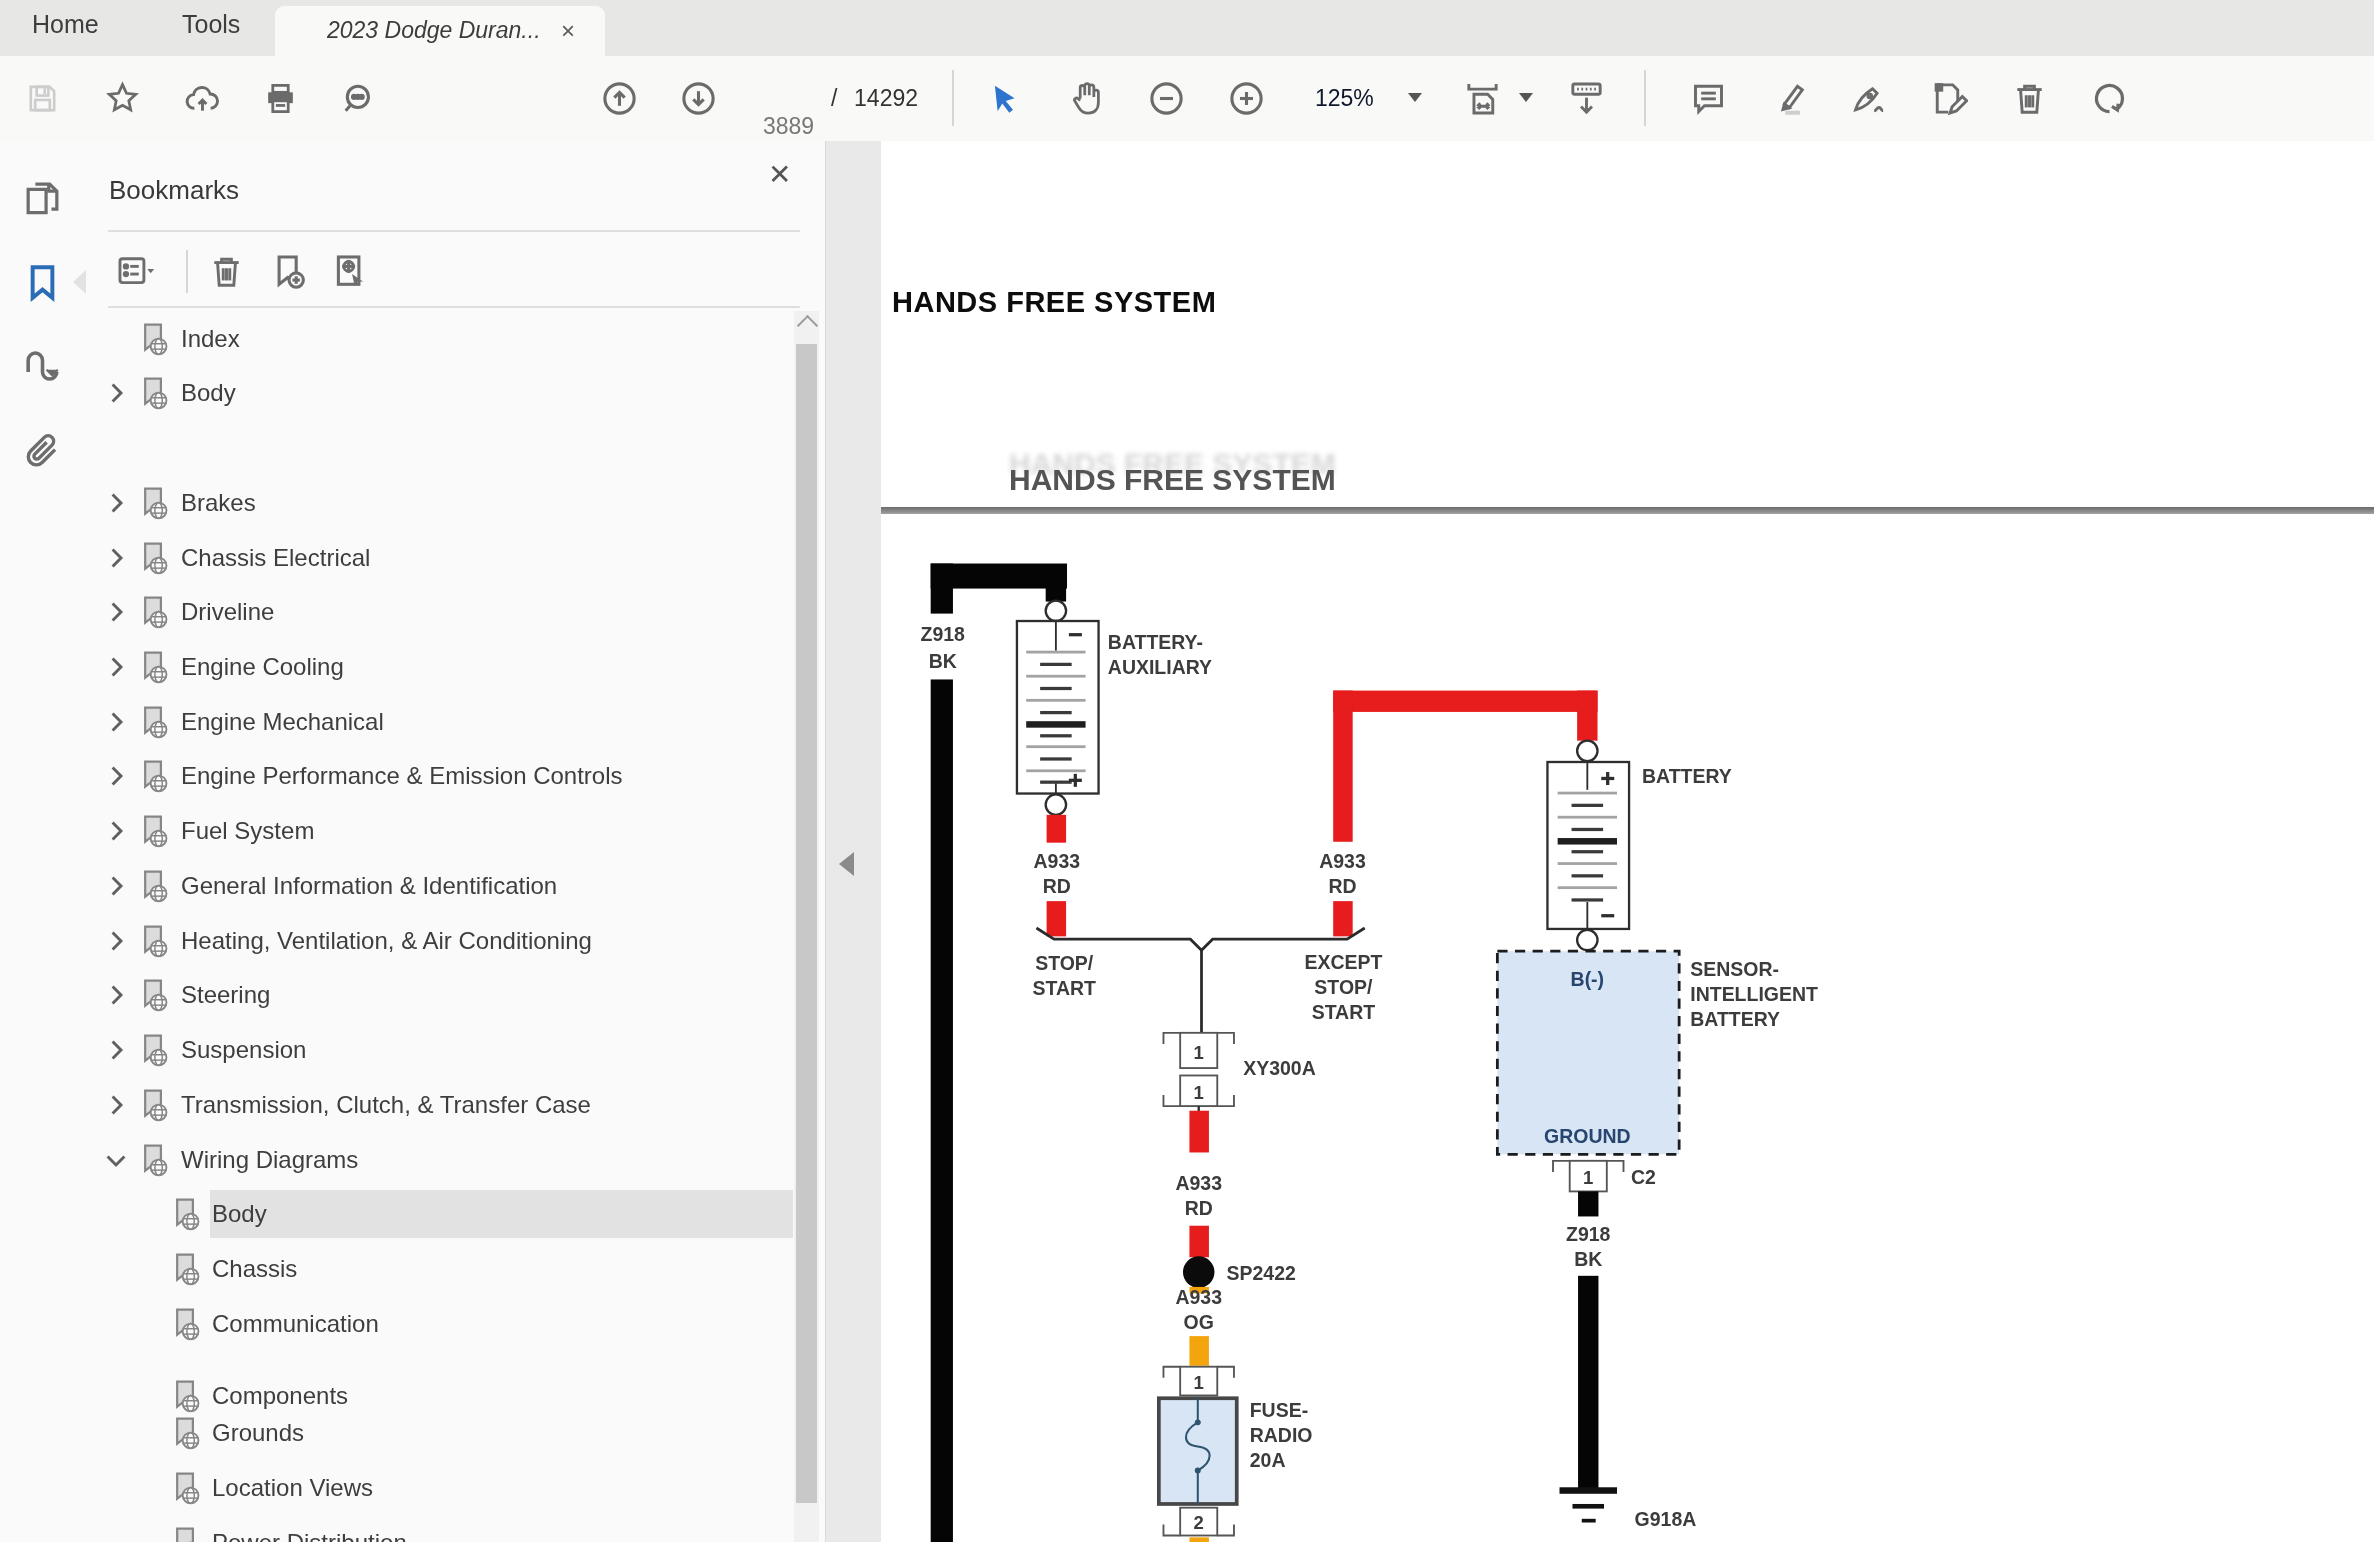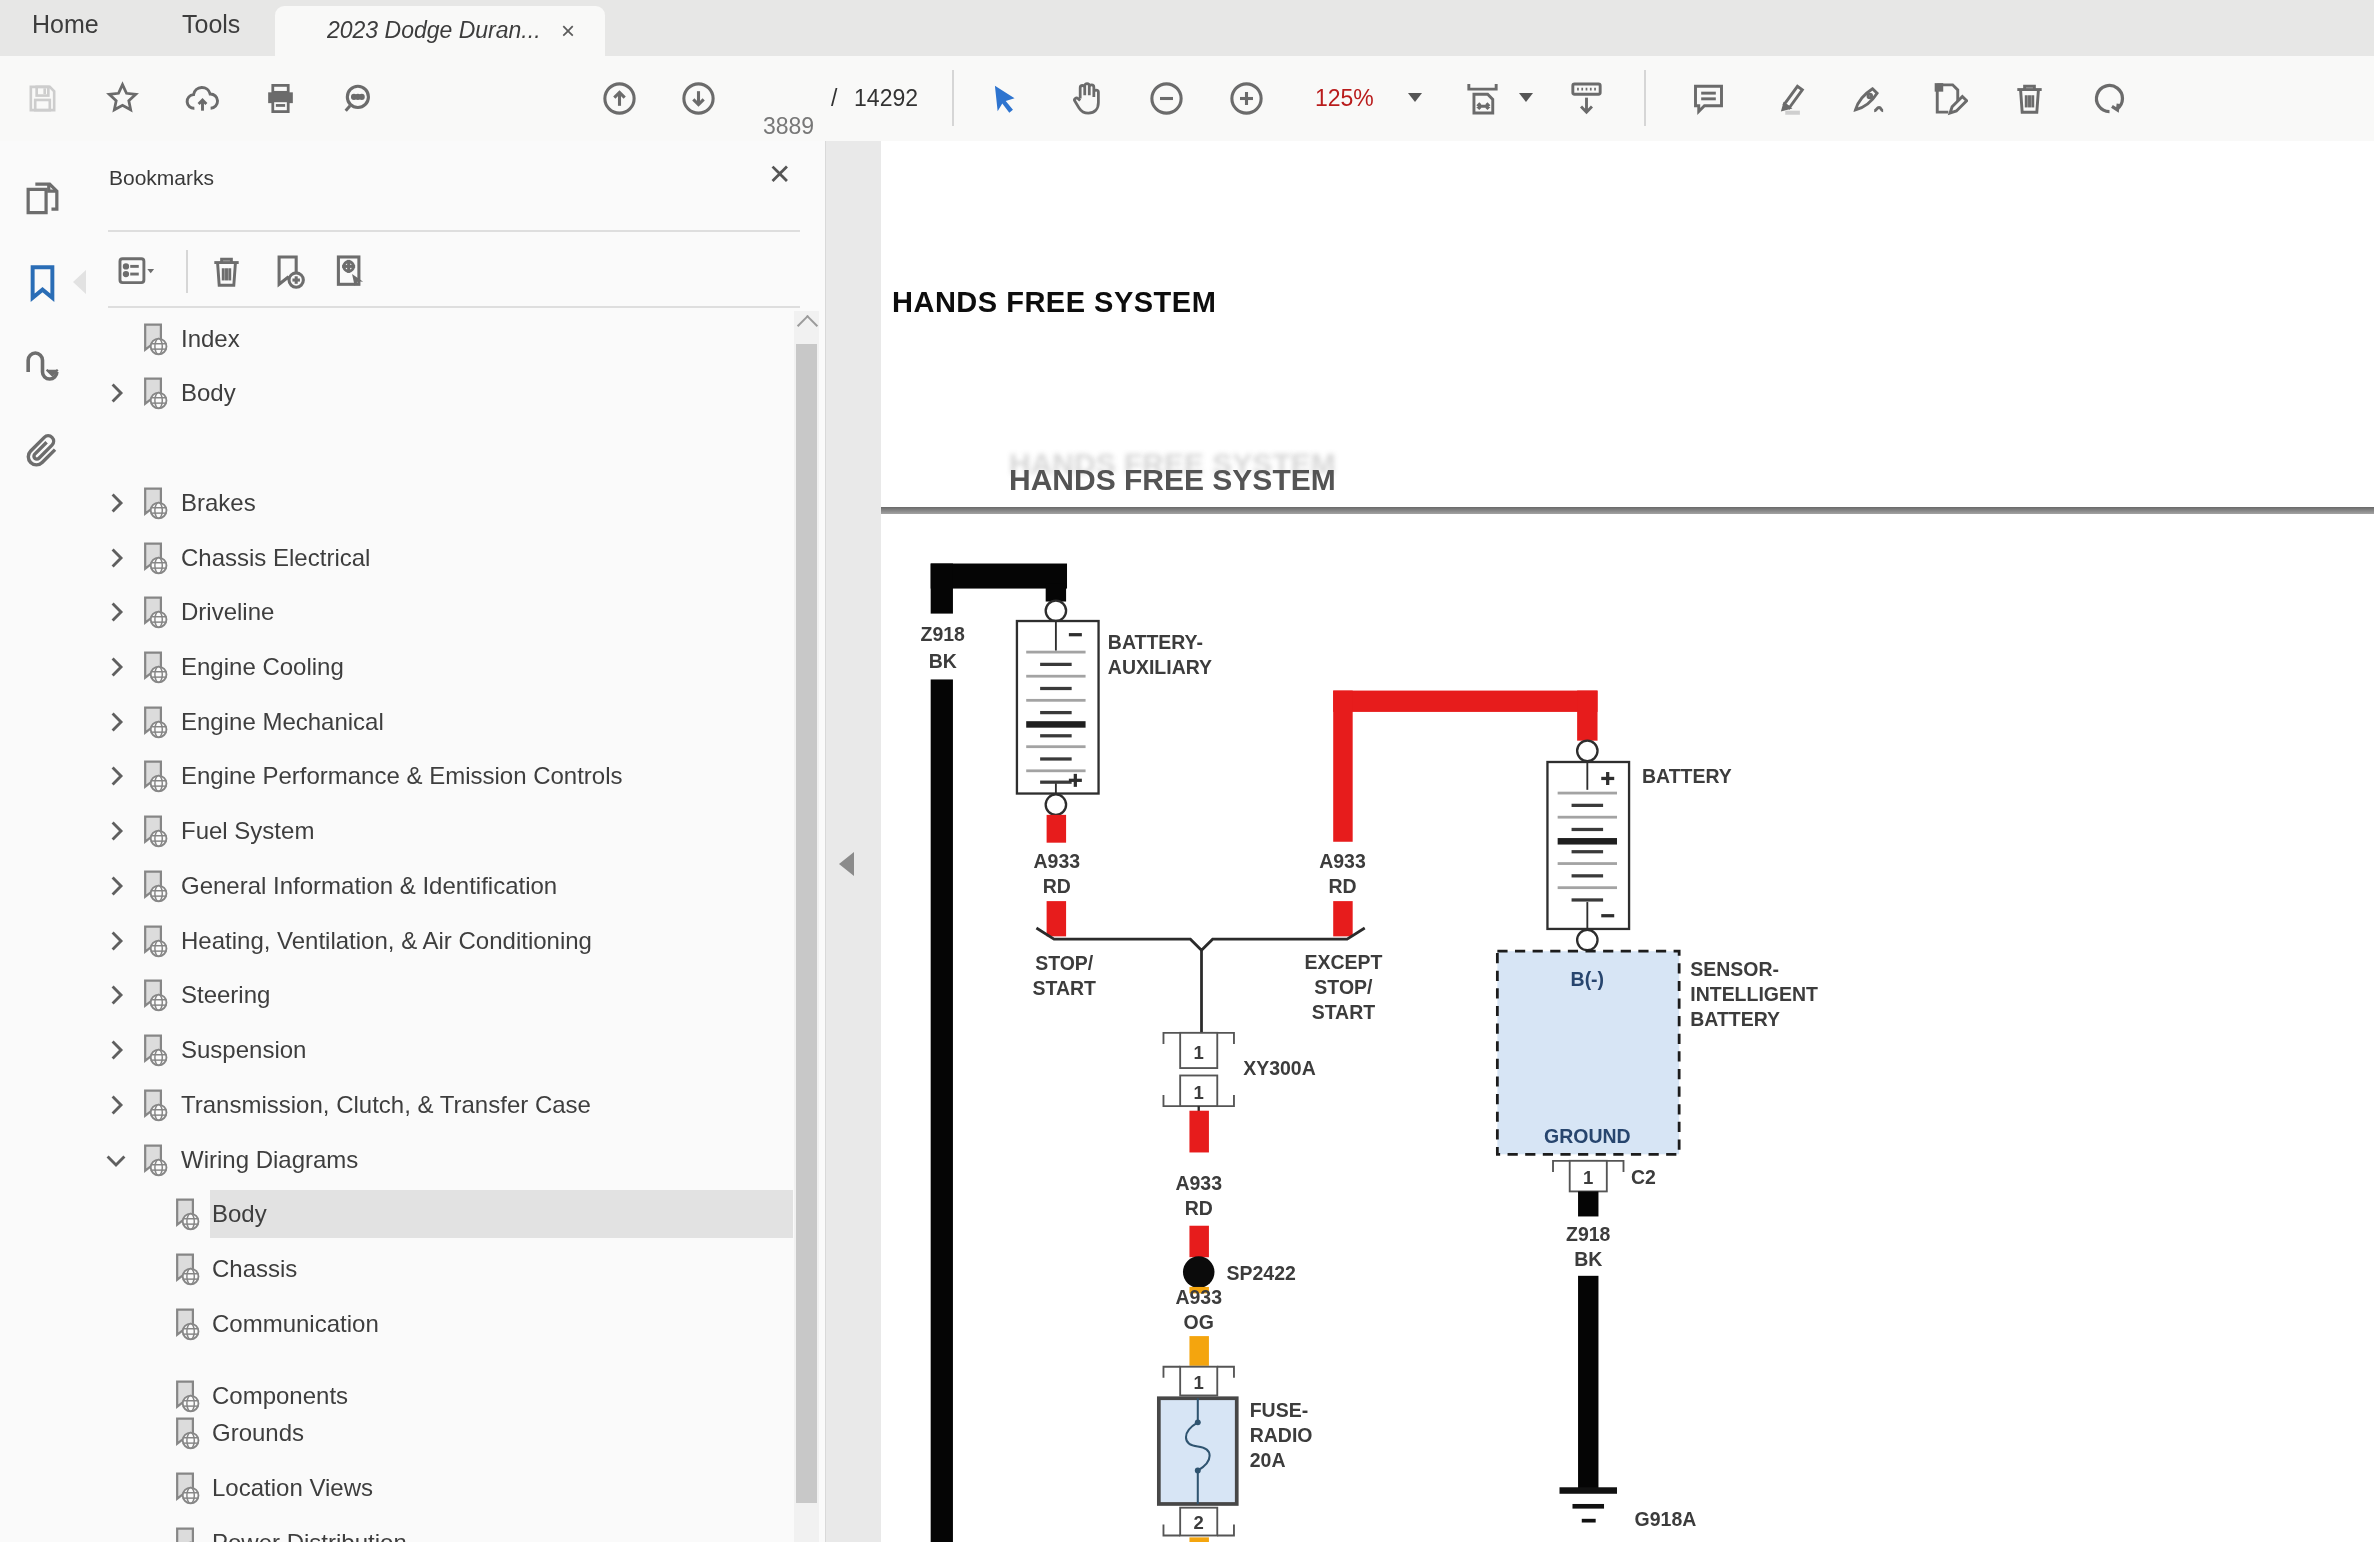--- a/index.html
+++ b/index.html
@@ -14,31 +14,31 @@
            display:flex;align-items:center;padding:0 16.7px 0 52px;box-sizing:border-box;}
   .doc-tab .title{font-size:23px;color:#3c3c3c;white-space:nowrap;overflow:hidden;font-style:italic;}
   .doc-tab .close{margin-left:20.4px;font-size:24px;color:#5c5c5c;line-height:1;}
   .toolbar{left:0;top:56px;width:2375px;height:85px;background:#f9f9f8;border-bottom:0.9px solid #cfcfcf;}
   .tb-ico{top:78px;width:41px;height:41px;display:flex;align-items:center;justify-content:center;color:#6b6b6b;}
   .tb-ico svg{display:block;}
   .tb-divider{top:70px;width:1.9px;height:56px;background:#d6d6d6;}
   .page-input{left:753px;top:78px;width:67px;height:37px;border:none;border-bottom:1.9px solid #bdbdbd;
               background:transparent;text-align:center;font-size:23px;color:#777;font-family:"Liberation Sans",sans-serif;outline:none;margin-top:29px;}
   .page-total{left:831px;top:78px;height:41px;display:flex;align-items:center;font-size:23px;color:#333;gap:16.7px;}
-  .zoom-text{left:1315px;top:78px;height:41px;display:flex;align-items:center;font-size:23px;color:#b91c1c;}
+  .zoom-text{left:1315px;top:78px;height:41px;display:flex;align-items:center;font-size:23px;color:#0f172a;}
   .caret{width:0;height:0;border-left:7.4px solid transparent;border-right:7.4px solid transparent;border-top:9.3px solid #555;}
 
   
   .rail{left:0;top:141px;width:86px;height:1402px;background:#fafafa;}
   .rail-ico{left:16.7px;width:52px;height:52px;display:flex;align-items:center;justify-content:center;color:#6d6d6d;}
   .rail-notch{left:73px;top:269px;width:0;height:0;border-top:13px solid transparent;border-bottom:13px solid transparent;border-right:14px solid #e2e2e2;}
 
   
   .panel{left:86px;top:141px;width:739px;height:1402px;background:#fafafa;border-right:0.9px solid #d9d9d9;overflow:hidden;}
-  .panel-title{left:23px;top:25px;font-size:21px;color:#393939;}
+  .panel-title{left:23px;top:34px;font-size:26px;color:#393939;}
   .panel-close{left:682px;top:16.7px;font-size:28px;color:#555;font-weight:300;}
   .panel-sep{left:22px;width:692px;height:1.9px;background:#dedede;}
   .p-ico{top:104px;width:48px;height:52px;display:flex;align-items:center;justify-content:center;color:#6d6d6d;}
   .p-divider{left:100px;top:109px;width:1.9px;height:43px;background:#d6d6d6;}
 
   .row{position:absolute;left:0;width:705px;height:54px;display:flex;align-items:center;color:#3e3e3e;font-size:24px;}
   .row .chev{position:absolute;left:16px;width:28px;height:28px;display:flex;align-items:center;justify-content:center;color:#5f5f5f;}
   .row .bmico{position:absolute;width:37px;height:37px;}
   .row.l0 .bmico{left:49px;}
   .row.l0 .lbl{position:absolute;left:95px;white-space:nowrap;}

